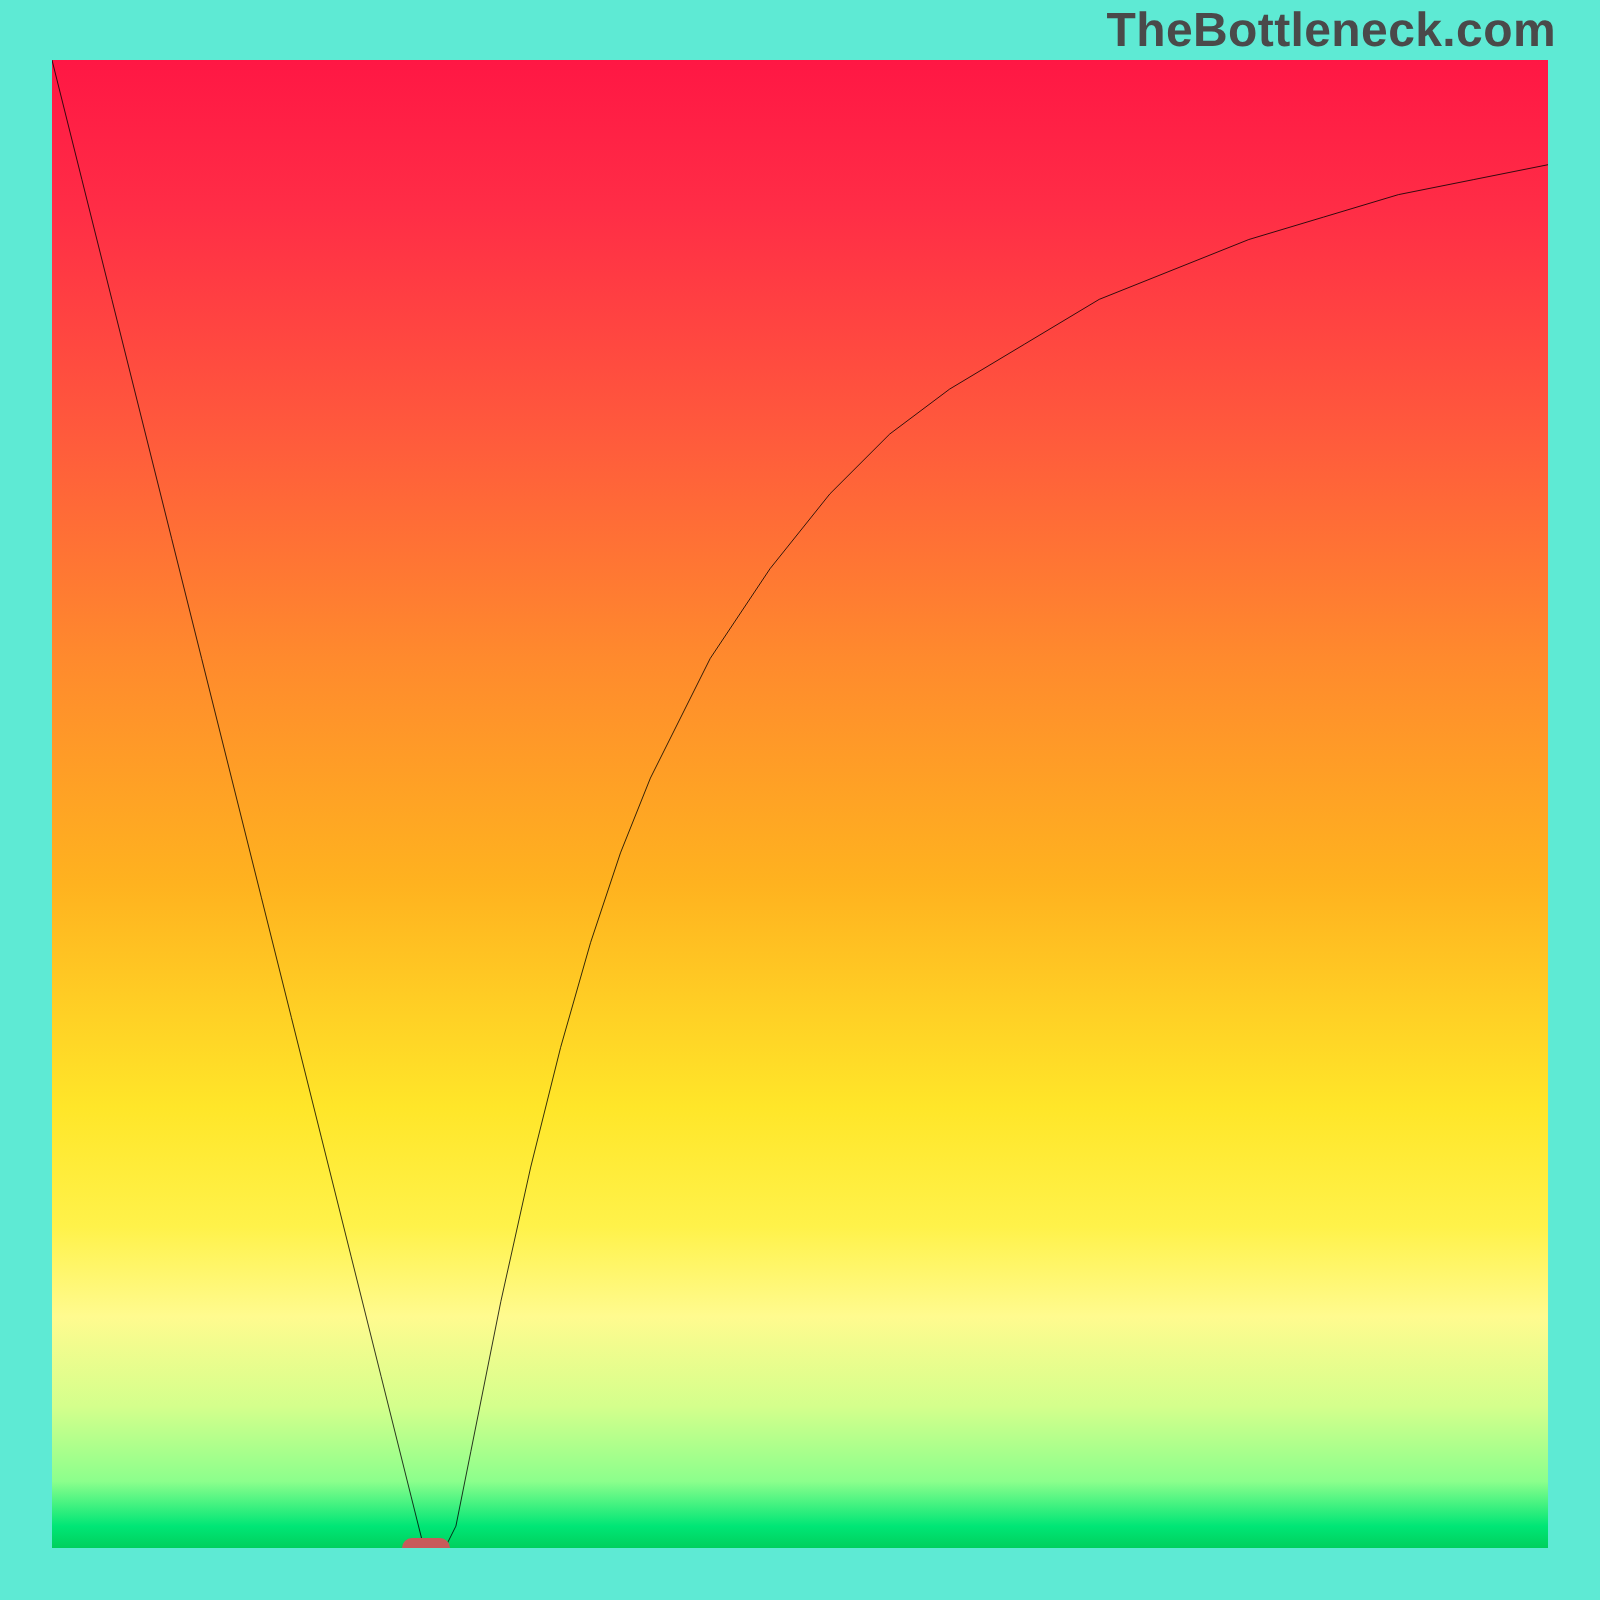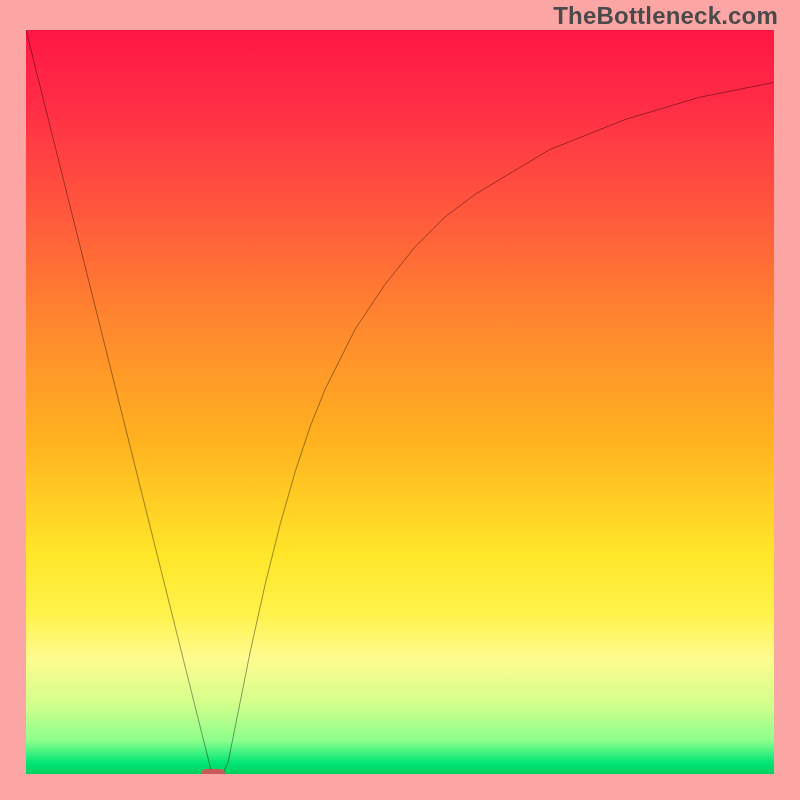--- a/index.html
+++ b/index.html
@@ -8,21 +8,21 @@
     width: 800px;
     height: 800px;
     background: #000000;
     overflow: hidden;
     font-family: Arial, Helvetica, sans-serif;
   }
   .frame {
     position: relative;
     width: 800px;
     height: 800px;
-    background: #fca5a5;
+    background: #5eead4;
   }
   .watermark {
     position: absolute;
     top: 2px;
     right: 22px;
     color: #4a4a4a;
     font-size: 24px;
     font-weight: 600;
     letter-spacing: 0.2px;
     user-select: none;

